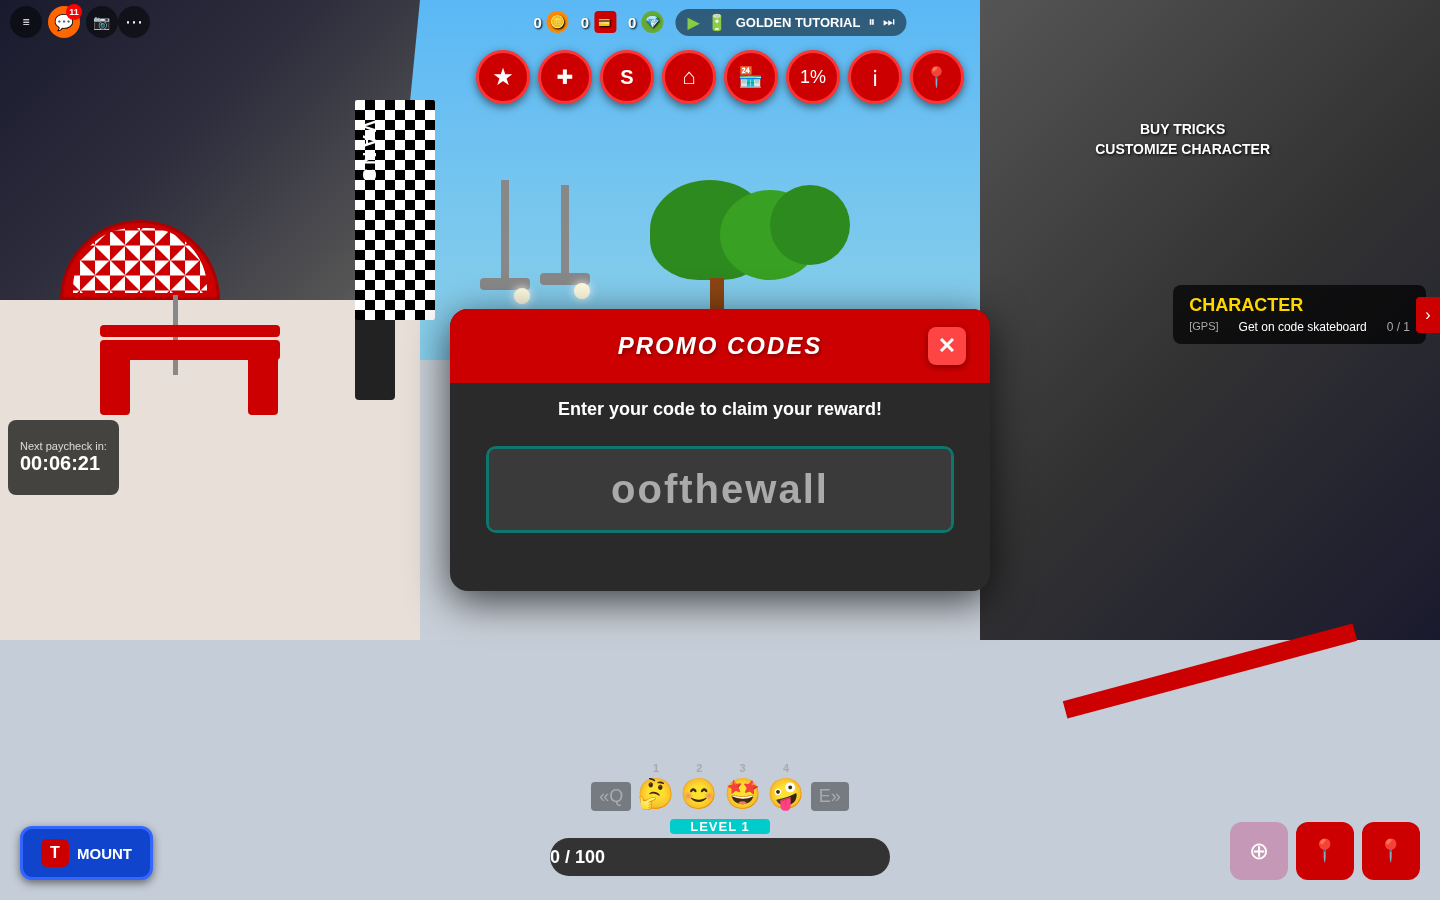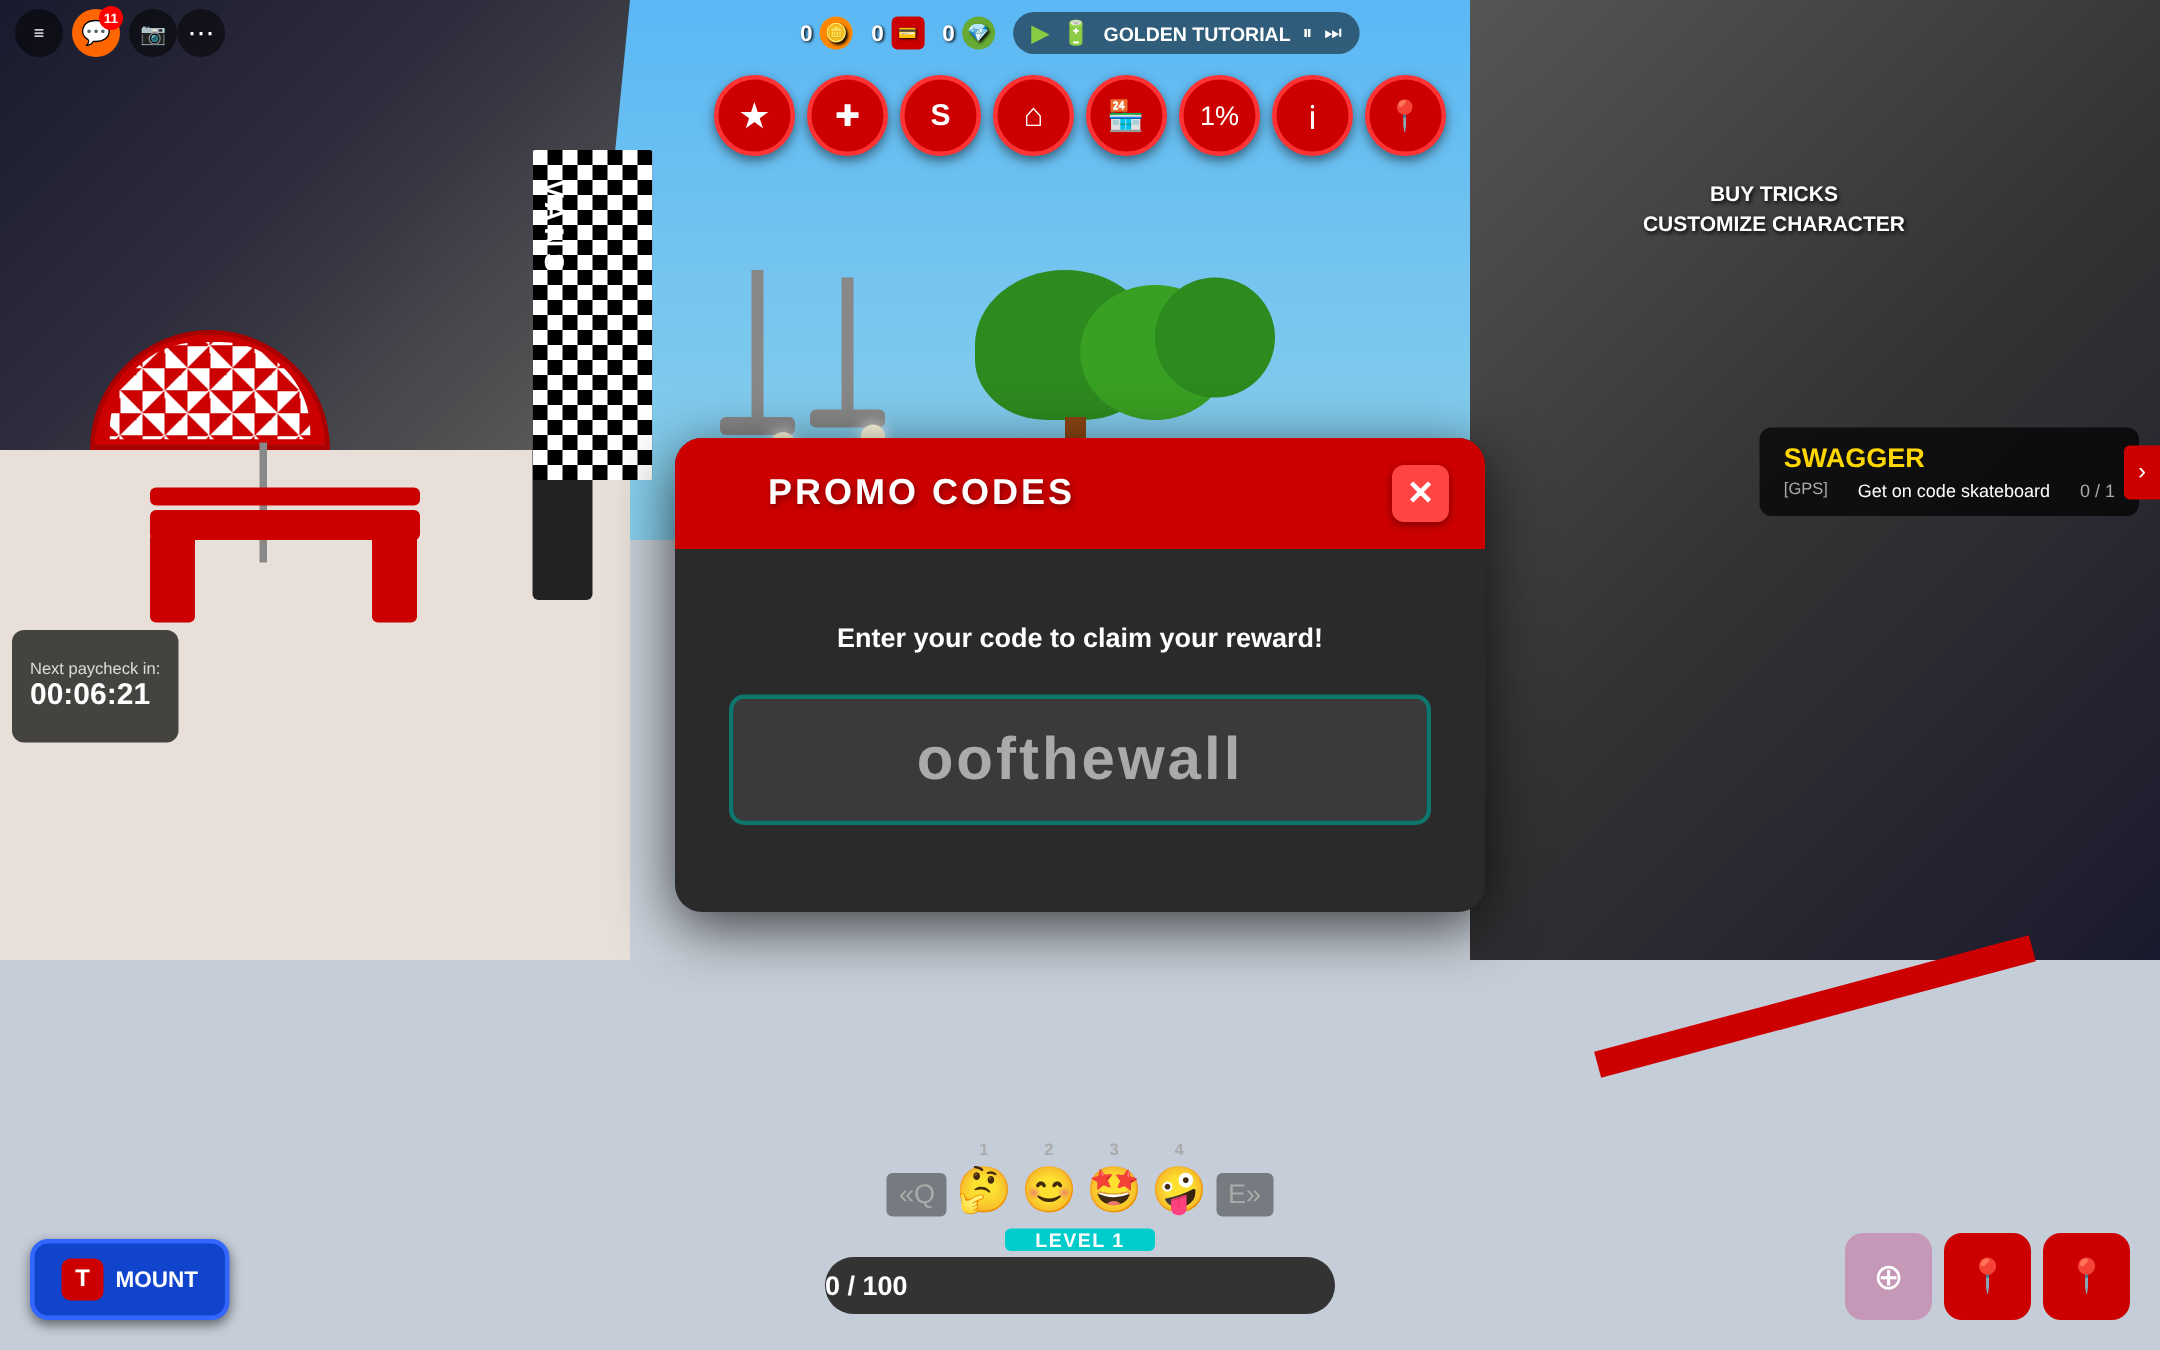--- a/index.html
+++ b/index.html
@@ -283,43 +283,44 @@
       align-items: center;
       justify-content: space-between;
       position: relative;
     }
 
     .modal-title {
       color: white;
       font-size: 24px;
       font-weight: 900;
       letter-spacing: 2px;
-      text-align: left;
+      text-align: center;
       flex: 1;
       text-shadow: 1px 2px 4px rgba(0,0,0,0.4);
+      font-style: italic;
     }
 
     .modal-close {
       width: 38px;
       height: 38px;
       background: #ff4444;
       border: none;
       border-radius: 8px;
       color: white;
       font-size: 22px;
       font-weight: 900;
       cursor: pointer;
       display: flex;
       align-items: center;
       justify-content: center;
       box-shadow: 0 2px 6px rgba(0,0,0,0.4);
     }
 
     .modal-body {
-      padding: 47px 36px 36px;
+      padding: 14px 36px 36px;
     }
 
     .modal-subtitle {
       color: white;
       font-weight: 900;
       font-size: 18px;
       text-align: center;
       margin-bottom: 24px;
       line-height: 1.4;
     }
@@ -627,21 +628,21 @@
   <div class="nav-btn" style="font-size:20px;">📍</div>
 </div>
 
 <div class="paycheck">
   <div class="paycheck-label">Next paycheck in:</div>
   <div class="paycheck-time">00:06:21</div>
 </div>
 
 <div style="position:absolute;right:14px;top:285px;z-index:100;">
   <div style="background:rgba(0,0,0,0.7);border-radius:8px;padding:10px 16px;color:white;max-width:300px;">
-    <div class="tutorial-title">SWAGGER</div>
+    <div class="tutorial-title">CHARACTER</div>
     <div class="tutorial-task">
       <span style="color:#aaa;font-size:11px;">[GPS]</span>
       <span style="font-size:12px;">Get on code skateboard</span>
       <span style="font-size:12px;color:#aaa;">0 / 1</span>
     </div>
   </div>
   <div style="position:absolute;right:-14px;top:50%;transform:translateY(-50%);background:#cc0000;color:white;width:24px;height:36px;display:flex;align-items:center;justify-content:center;font-size:16px;border-radius:4px 0 0 4px;cursor:pointer;">›</div>
 </div>
 
 <div class="modal-overlay">

